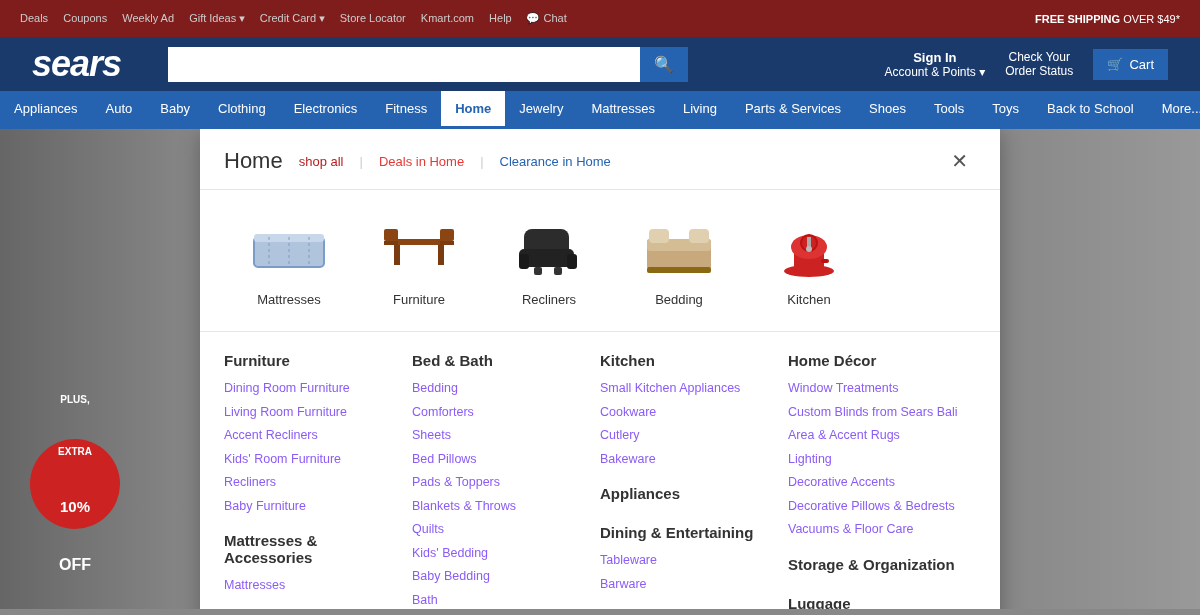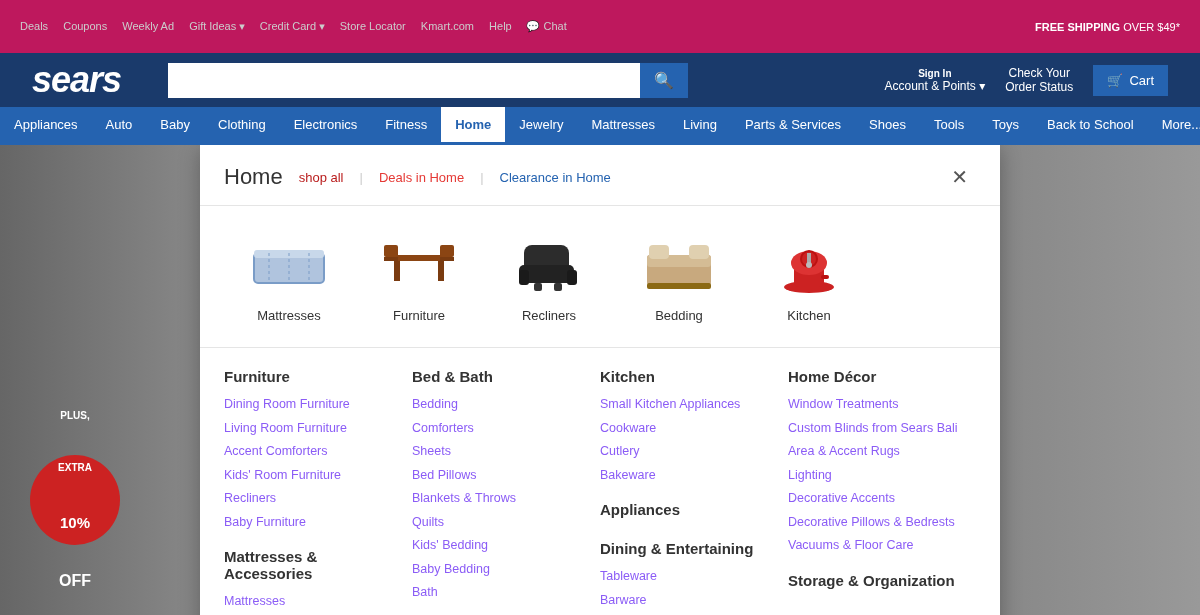--- a/index.html
+++ b/index.html
@@ -1,23 +1,23 @@
 <!DOCTYPE html>
 <html><head>
   <meta charset="utf-8">
   <style>
     * { margin: 0; padding: 0; box-sizing: border-box; }
     body { font-family: Arial, sans-serif; font-size: 13px; background: #888; }
 
     
     .utility-bar {
-      background: #be185d;
+      background: #7f1d1d;
       color: #ccc;
       font-size: 11px;
-      padding: 20px 20px;
+      padding: 12px 20px;
       display: flex;
       justify-content: space-between;
       align-items: center;
     }
     .utility-bar a { color: #ccc; text-decoration: none; margin-right: 12px; cursor: pointer; }
     .free-shipping { color: #fff; font-size: 11px; }
     .free-shipping strong { font-weight: bold; }
 
     
     .header {
@@ -57,21 +57,21 @@
     }
     .header-right {
       margin-left: auto;
       display: flex;
       align-items: center;
       gap: 20px;
       color: white;
       font-size: 12px;
     }
     .header-right .account { text-align: center; cursor: pointer; }
-    .header-right .account .main { font-size: 10px; font-weight: bold; }
+    .header-right .account .main { font-size: 13px; font-weight: bold; }
     .header-right .cart-btn {
       display: flex;
       align-items: center;
       gap: 6px;
       background: #2563b0;
       padding: 8px 14px;
       cursor: pointer;
       color: white;
       font-size: 13px;
       border: none;
@@ -412,36 +412,37 @@
         <span class="cat-icon-label">Kitchen</span>
       </div>
     </div>
 
     <div class="menu-columns">
 
       <div class="menu-col">
         <span class="menu-section-title">Furniture</span>
         <a class="menu-item">Dining Room Furniture</a>
         <a class="menu-item">Living Room Furniture</a>
-        <a class="menu-item">Accent Comforters</a>
+        <a class="menu-item">Accent Recliners</a>
         <a class="menu-item">Kids' Room Furniture</a>
         <a class="menu-item">Recliners</a>
         <a class="menu-item">Baby Furniture</a>
         <div class="menu-spacer"></div>
         <span class="menu-section-title">Mattresses &amp; Accessories</span>
         <a class="menu-item">Mattresses</a>
 
       </div>
 
       <div class="menu-col">
         <span class="menu-section-title">Bed &amp; Bath</span>
         <a class="menu-item">Bedding</a>
         <a class="menu-item">Comforters</a>
         <a class="menu-item">Sheets</a>
         <a class="menu-item">Bed Pillows</a>
+        <a class="menu-item">Pads &amp; Toppers</a>
         <a class="menu-item">Blankets &amp; Throws</a>
         <a class="menu-item">Quilts</a>
         <a class="menu-item">Kids' Bedding</a>
         <a class="menu-item">Baby Bedding</a>
         <a class="menu-item">Bath</a>
 
       </div>
 
       <div class="menu-col">
         <span class="menu-section-title">Kitchen</span>

